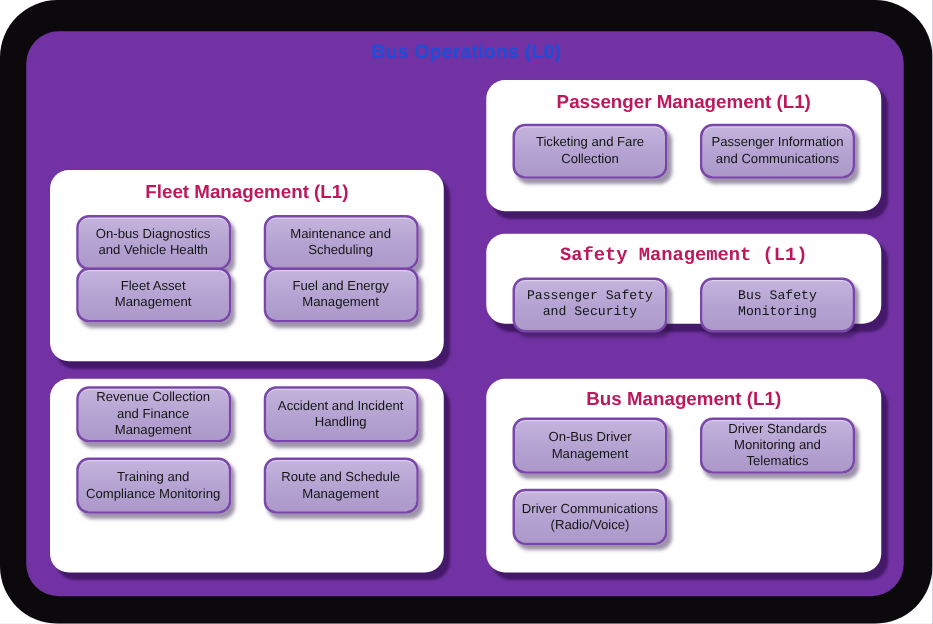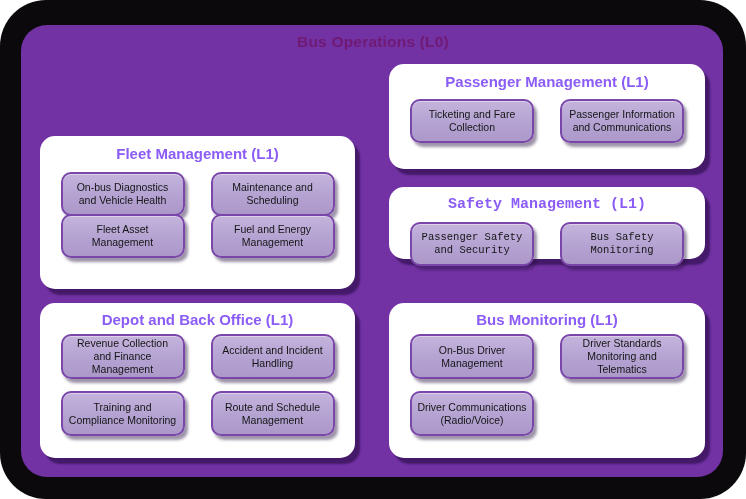--- a/index.html
+++ b/index.html
@@ -30,38 +30,38 @@
     border-radius: 26px;
   }
   .main-title {
     position: absolute;
     top: 33px;
     left: 0;
     width: 746px;
     text-align: center;
     font-size: 15.5px;
     font-weight: bold;
-    color: #701a75;
+    color: #1d4ed8;
     letter-spacing: 0.2px;
   }
   .panel {
     position: absolute;
     background: #ffffff;
     border-radius: 15px;
     box-shadow: 5px 6px 2px rgba(24, 0, 48, 0.5);
     display: flex;
     flex-direction: column;
     align-items: center;
     box-sizing: border-box;
   }
   .panel-title {
     margin: 9px 0 0 0;
     font-size: 15px;
     font-weight: bold;
-    color: #8b5cf6;
+    color: #be185d;
     text-align: center;
   }
   .grid {
     display: grid;
     grid-template-columns: 124px 124px;
     column-gap: 26px;
   }
   .item {
     background: linear-gradient(180deg, #c4b4dc 0%, #b4a2d2 55%, #ac99ca 100%);
     border: 2px solid #7a46a9;
@@ -137,39 +137,38 @@
       <div class="item">
         <span class="item-label">Passenger Safety and Security</span>
       </div>
       <div class="item">
         <span class="item-label">Bus Safety Monitoring</span>
       </div>
     </div>
   </section>
 
   <section class="panel panel-depot">
-    <h2 class="panel-title">Depot and Back Office (L1)</h2>
     <div class="grid">
       <div class="item">
         <span class="item-label">Revenue Collection and Finance Management</span>
       </div>
       <div class="item">
         <span class="item-label">Accident and Incident Handling</span>
       </div>
       <div class="item">
         <span class="item-label">Training and Compliance Monitoring</span>
       </div>
       <div class="item">
         <span class="item-label">Route and Schedule Management</span>
       </div>
     </div>
   </section>
 
   <section class="panel panel-bus">
-    <h2 class="panel-title">Bus Monitoring (L1)</h2>
+    <h2 class="panel-title">Bus Management (L1)</h2>
     <div class="grid">
       <div class="item">
         <span class="item-label">On-Bus Driver Management</span>
       </div>
       <div class="item">
         <span class="item-label">Driver Standards Monitoring and Telematics</span>
       </div>
       <div class="item">
         <span class="item-label">Driver Communications (Radio/Voice)</span>
       </div>

